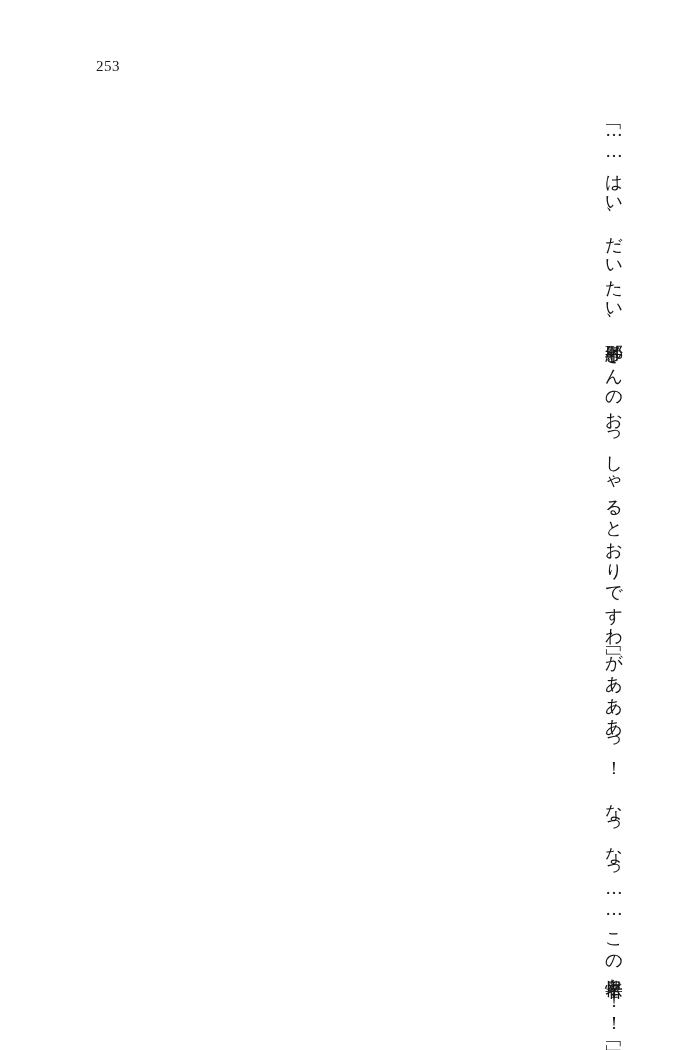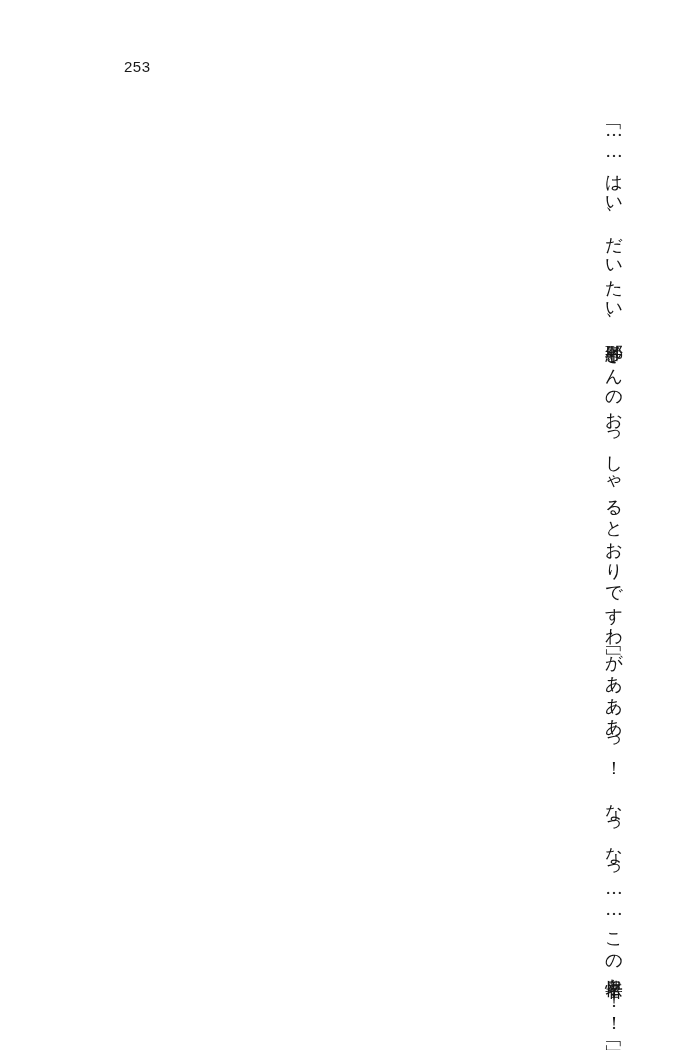--- a/index.html
+++ b/index.html
@@ -19,23 +19,22 @@
     width: 700px;
     height: 1050px;
     background: #ffffff;
   }
   .page-number {
     position: absolute;
     top: 58px;
     left: 96px;
     font-size: 15px;
     letter-spacing: 0.5px;
-    font-family: Liberation Sans, sans-serif;
+    font-family: Liberation Serif, serif;
     color: #1a1a1a;
-    margin-left: 28px;
   }
   
   .text-block {
     position: absolute;
     top: 118px;
     right: 78px;
     height: 860px;
     display: flex;
     flex-direction: row;
     align-items: flex-start;

